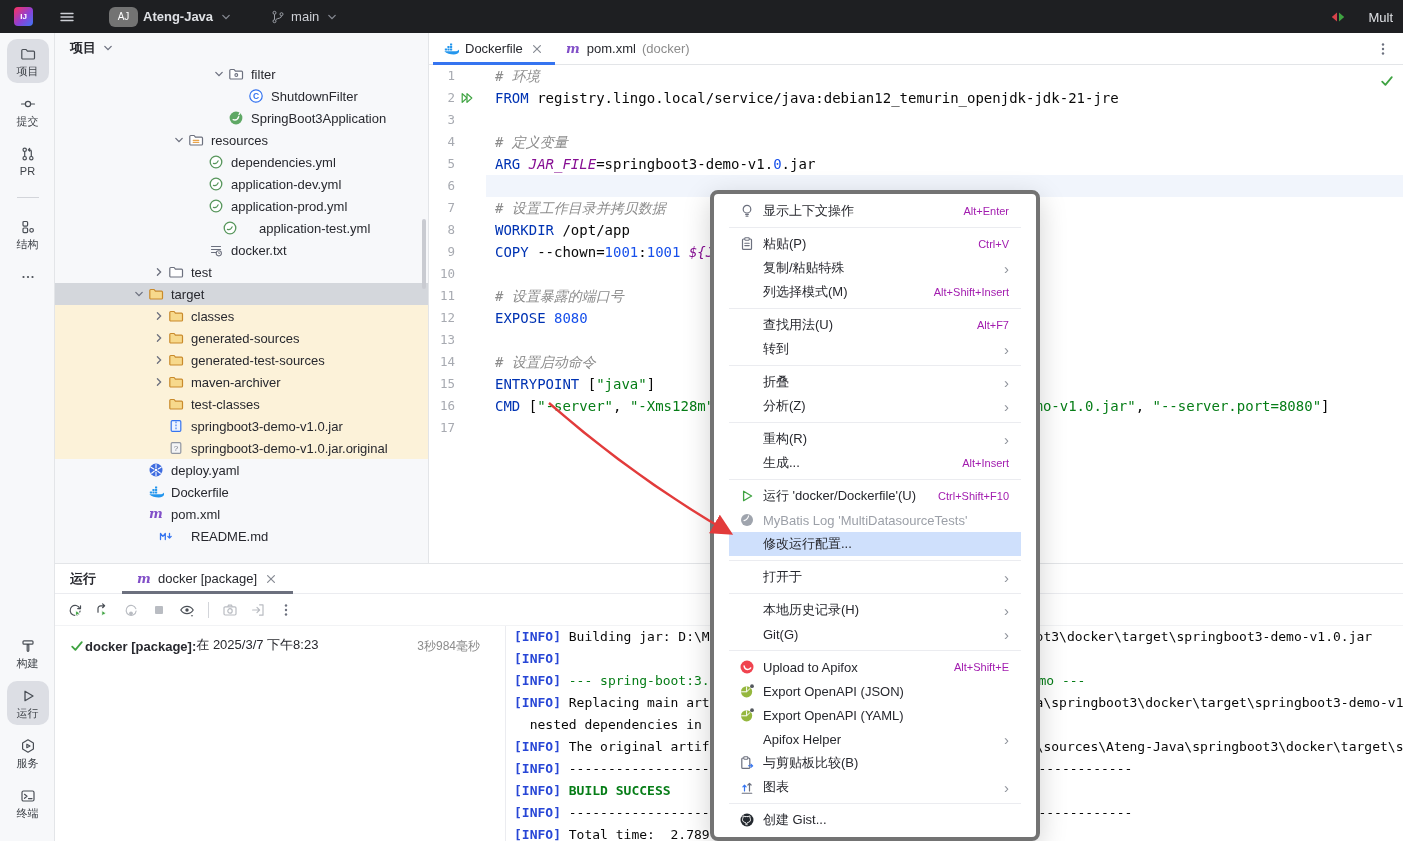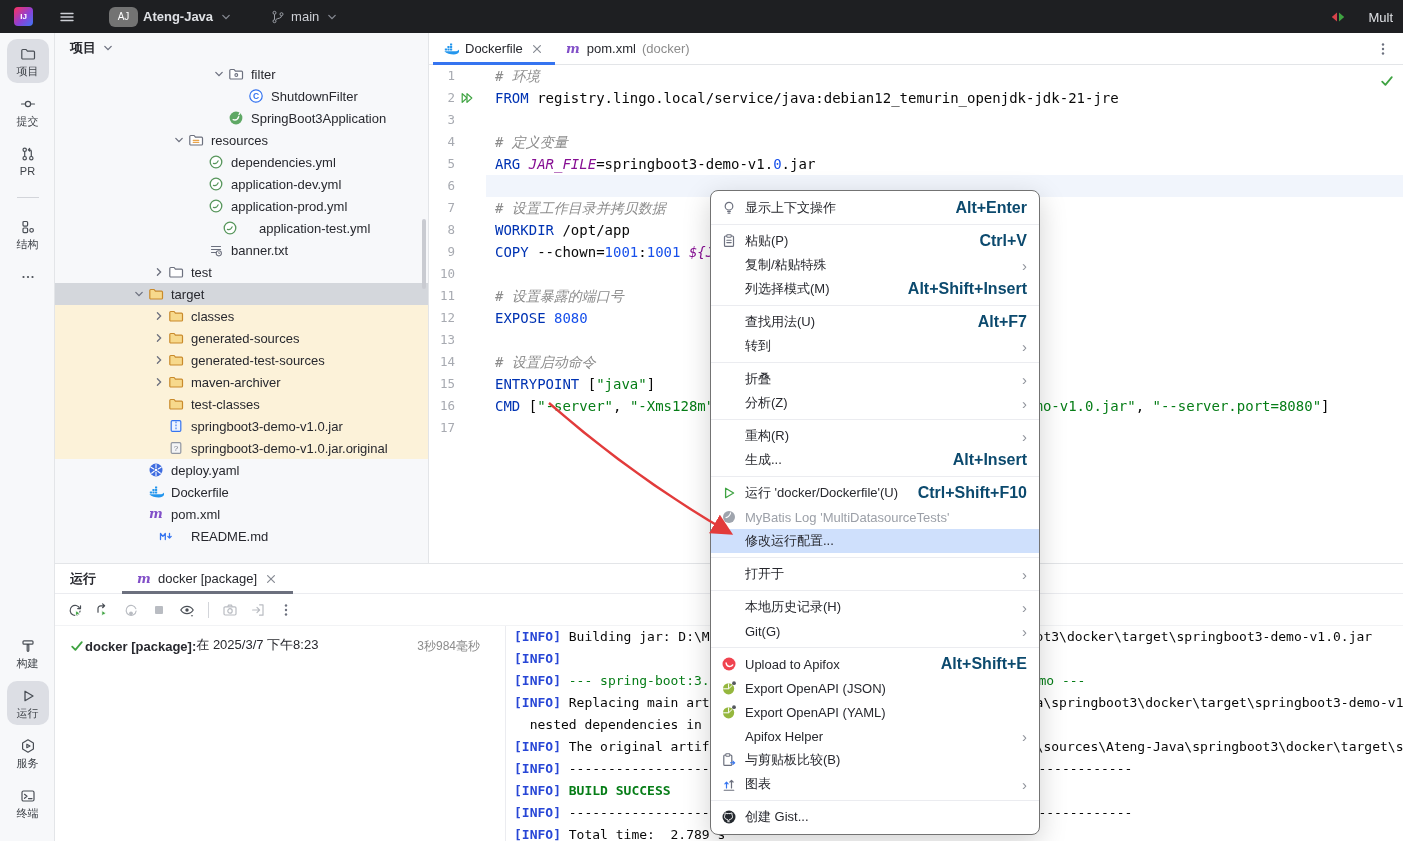--- a/index.html
+++ b/index.html
@@ -82,27 +82,27 @@
   #run-status-name{font-weight:bold;}
   #run-status-duration{position:absolute;right:25px;top:12px;color:#8c8c8c;font-size:12px;}
   #console{flex:1;border-left:1px solid #ebecf0;padding-left:8px;font-family:"DejaVu Sans Mono","Liberation Mono",monospace;font-size:13px;overflow:hidden;white-space:pre;}
   .con-line{height:22px;line-height:22px;}
   .cl-i{color:#2746d6;font-weight:bold;}
   .cl-t{color:#080808;}
   .cl-g{color:#067d17;}
   .cl-gb{color:#067d17;font-weight:bold;}
 
   
-  #context-menu{left:710px;top:190px;width:330px;background:#fff;border:1px solid #737373;border-radius:8px;box-shadow:0 8px 28px rgba(0,0,0,.18);padding:5px 0;z-index:40;}
+  #context-menu{left:710px;top:190px;width:330px;background:#fff;border:4px solid #737373;border-radius:8px;box-shadow:0 8px 28px rgba(0,0,0,.18);padding:5px 15px;z-index:40;}
   .menu-item{height:24px;display:flex;align-items:center;padding:0 12px 0 10px;cursor:pointer;}
   .menu-item.selected{background:#cfe0fc;}
   .menu-item.disabled{color:#9ca0a8;cursor:default;}
   .mi-icon{width:24px;flex:none;display:flex;align-items:center;}
   .mi-label{flex:1;white-space:nowrap;overflow:hidden;}
-  .mi-shortcut{color:#0c4a6e;font-size:16px;margin-left:20px;font-weight:bold;}
+  .mi-shortcut{color:#a21caf;font-size:11px;margin-left:20px;}
   .mi-arrow{color:#8f939b;font-size:15px;margin-left:20px;line-height:1;}
   .menu-sep{height:1px;background:#ebecf0;margin:4px 0;}
 
   #arrow-overlay{left:0;top:0;width:1403px;height:841px;z-index:60;pointer-events:none;}
 </style>
 </head>
 <body>
 
 <div id="app">
 
@@ -342,21 +342,21 @@
         </div>
         <div class="tree-row" style="padding-left: 134px;">
           <span class="tr-chev"></span>
           <span class="tr-icon">
             <svg width="16" height="16" viewBox="0 0 16 16" fill="none" xmlns="http://www.w3.org/2000/svg">
               <path d="M3.5 4.5h9M3.5 7.5h9M3.5 10.5h4.5" stroke="#6c707e" stroke-width="1.2" stroke-linecap="round"></path>
               <circle cx="10.8" cy="11.3" r="2.6" stroke="#6c707e" fill="#fff" stroke-width="1.1"></circle>
               <path d="M10.8 10.2v1.2h1" stroke="#6c707e" stroke-width="1" fill="none"></path>
             </svg>
           </span>
-          <span class="tr-label">banner.txt</span>
+          <span class="tr-label">docker.txt</span>
         </div>
         <div class="tree-row" style="padding-left: 94px;">
           <span class="tr-chev">
             <svg width="16" height="16" viewBox="0 0 16 16" fill="none" xmlns="http://www.w3.org/2000/svg">
               <path d="M6.4 4.8L9.6 8l-3.2 3.2" stroke="#6c707e" stroke-width="1.3" fill="none" stroke-linecap="round"></path>
             </svg>
           </span>
           <span class="tr-icon">
             <svg width="16" height="16" viewBox="0 0 16 16" fill="none" xmlns="http://www.w3.org/2000/svg">
               <path d="M1.8 4.6c0-.6.45-1.1 1-1.1h3.3l1.3 1.7h6.1c.55 0 1 .5 1 1.1v5.6c0 .6-.45 1.1-1 1.1H2.8c-.55 0-1-.5-1-1.1z" stroke="#6c707e" fill="#fff" stroke-width="1.2" stroke-linejoin="round"></path>

